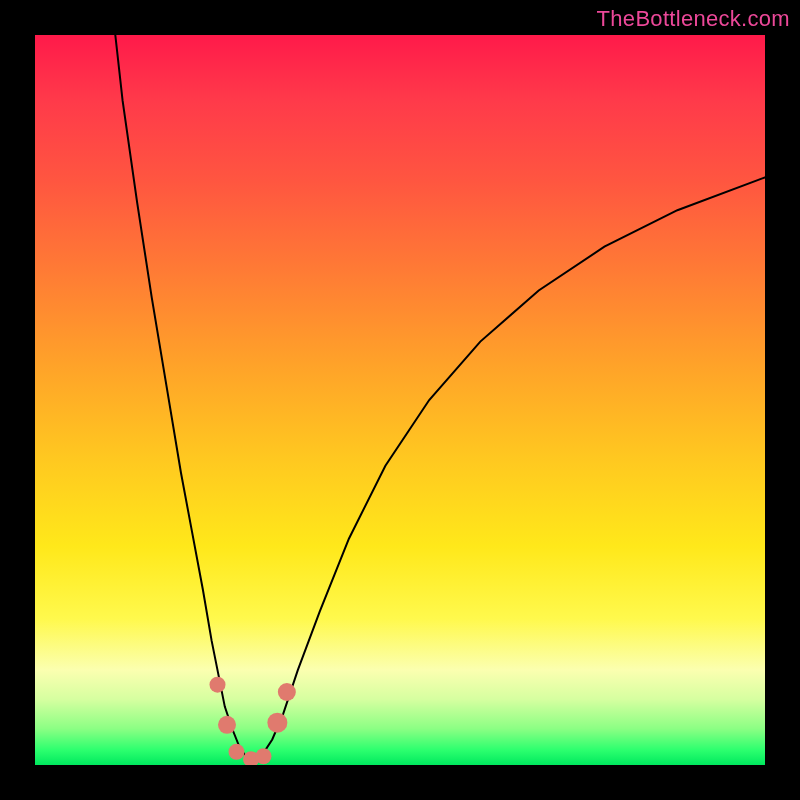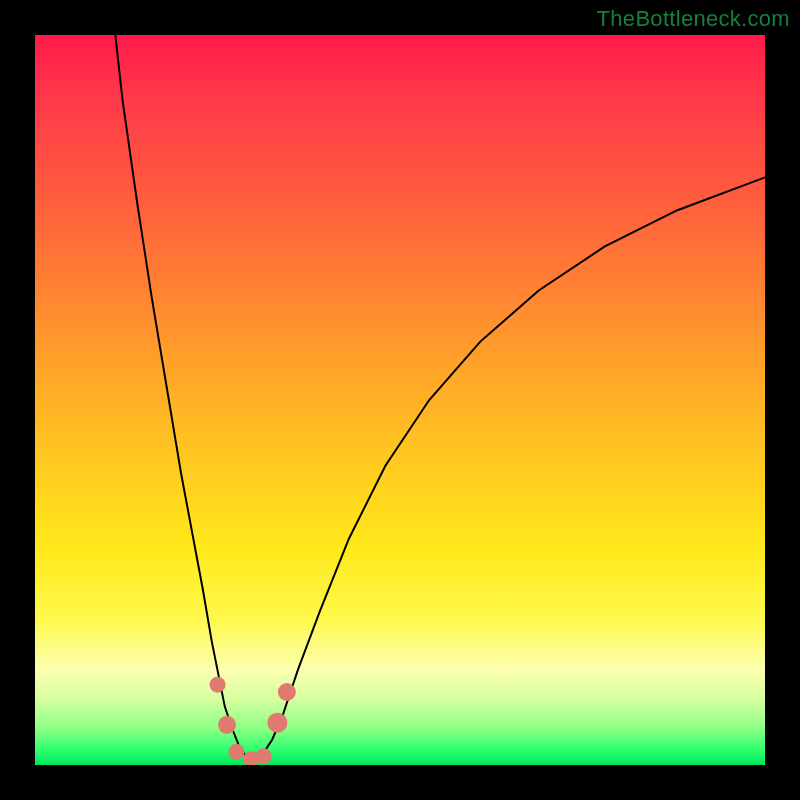--- a/index.html
+++ b/index.html
@@ -44,21 +44,21 @@
       #d6ffa0 91%,
       #8cff84 95%,
       #2bff6e 98%,
       #00e85e 100%
     );
   }
   .watermark {
     position: absolute;
     top: 6px;
     right: 10px;
-    color: #15803d;
+    color: #ec4899;
     font-size: 22px;
     font-weight: 500;
     letter-spacing: 0.3px;
   }
   svg.curves {
     position: absolute;
     inset: 0;
   }
 </style>
 </head>

